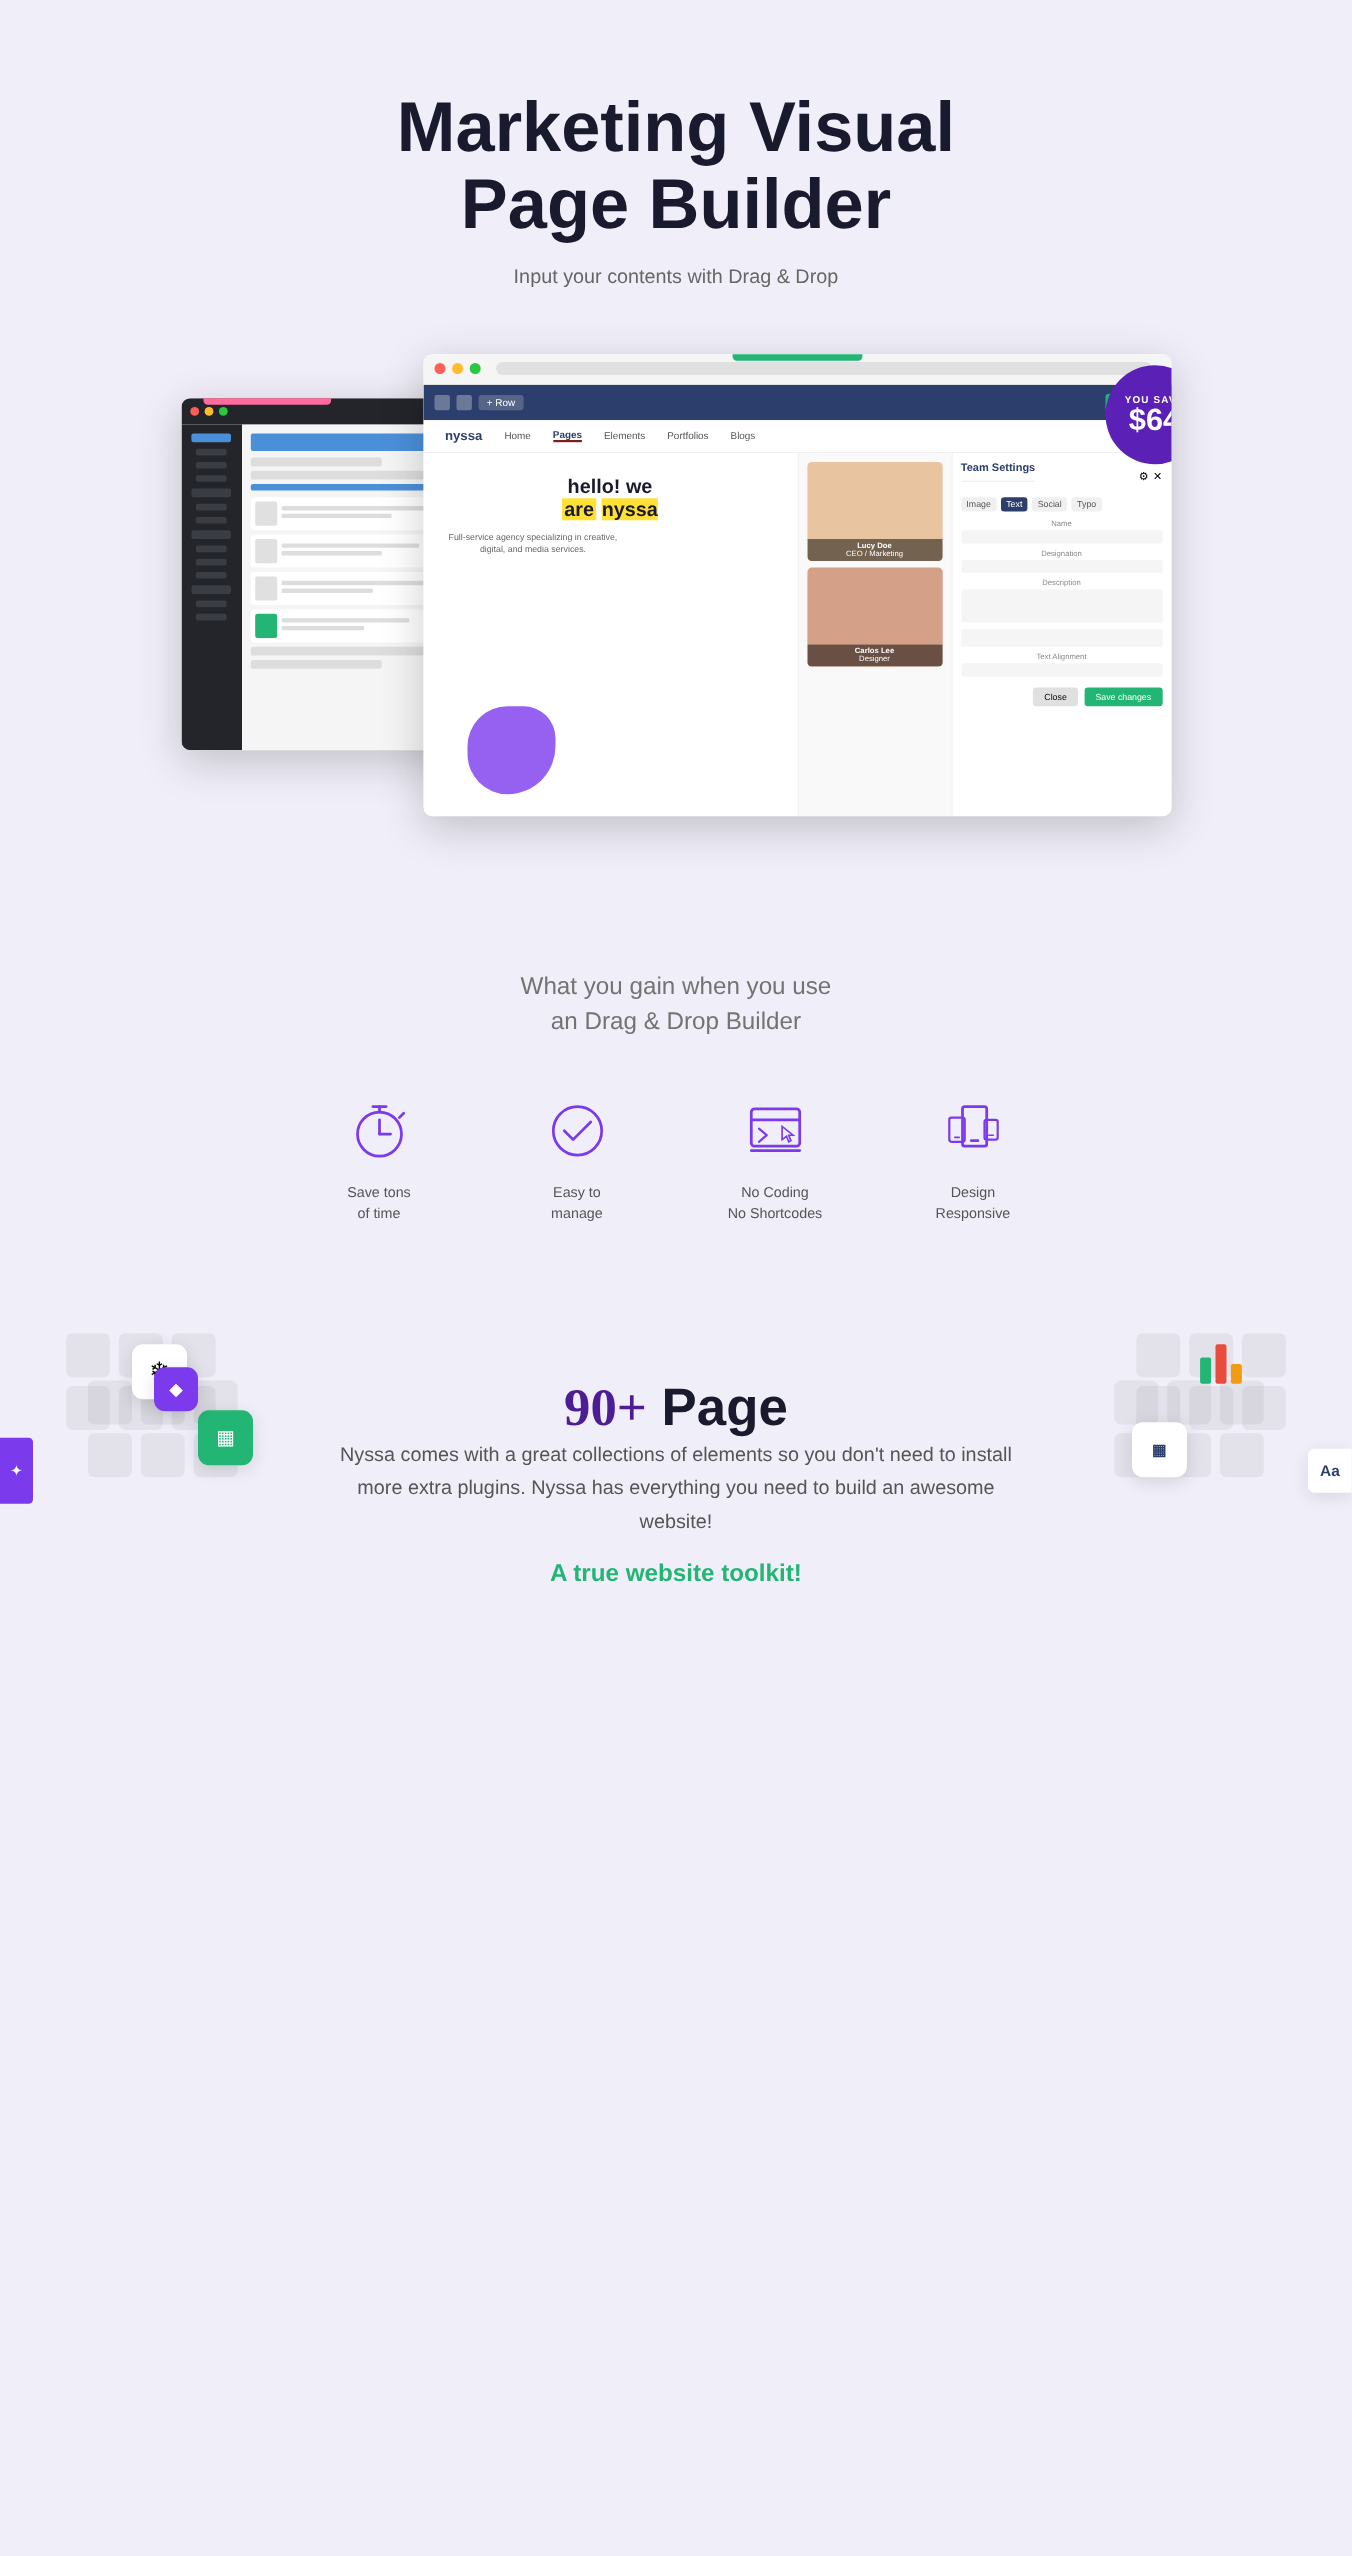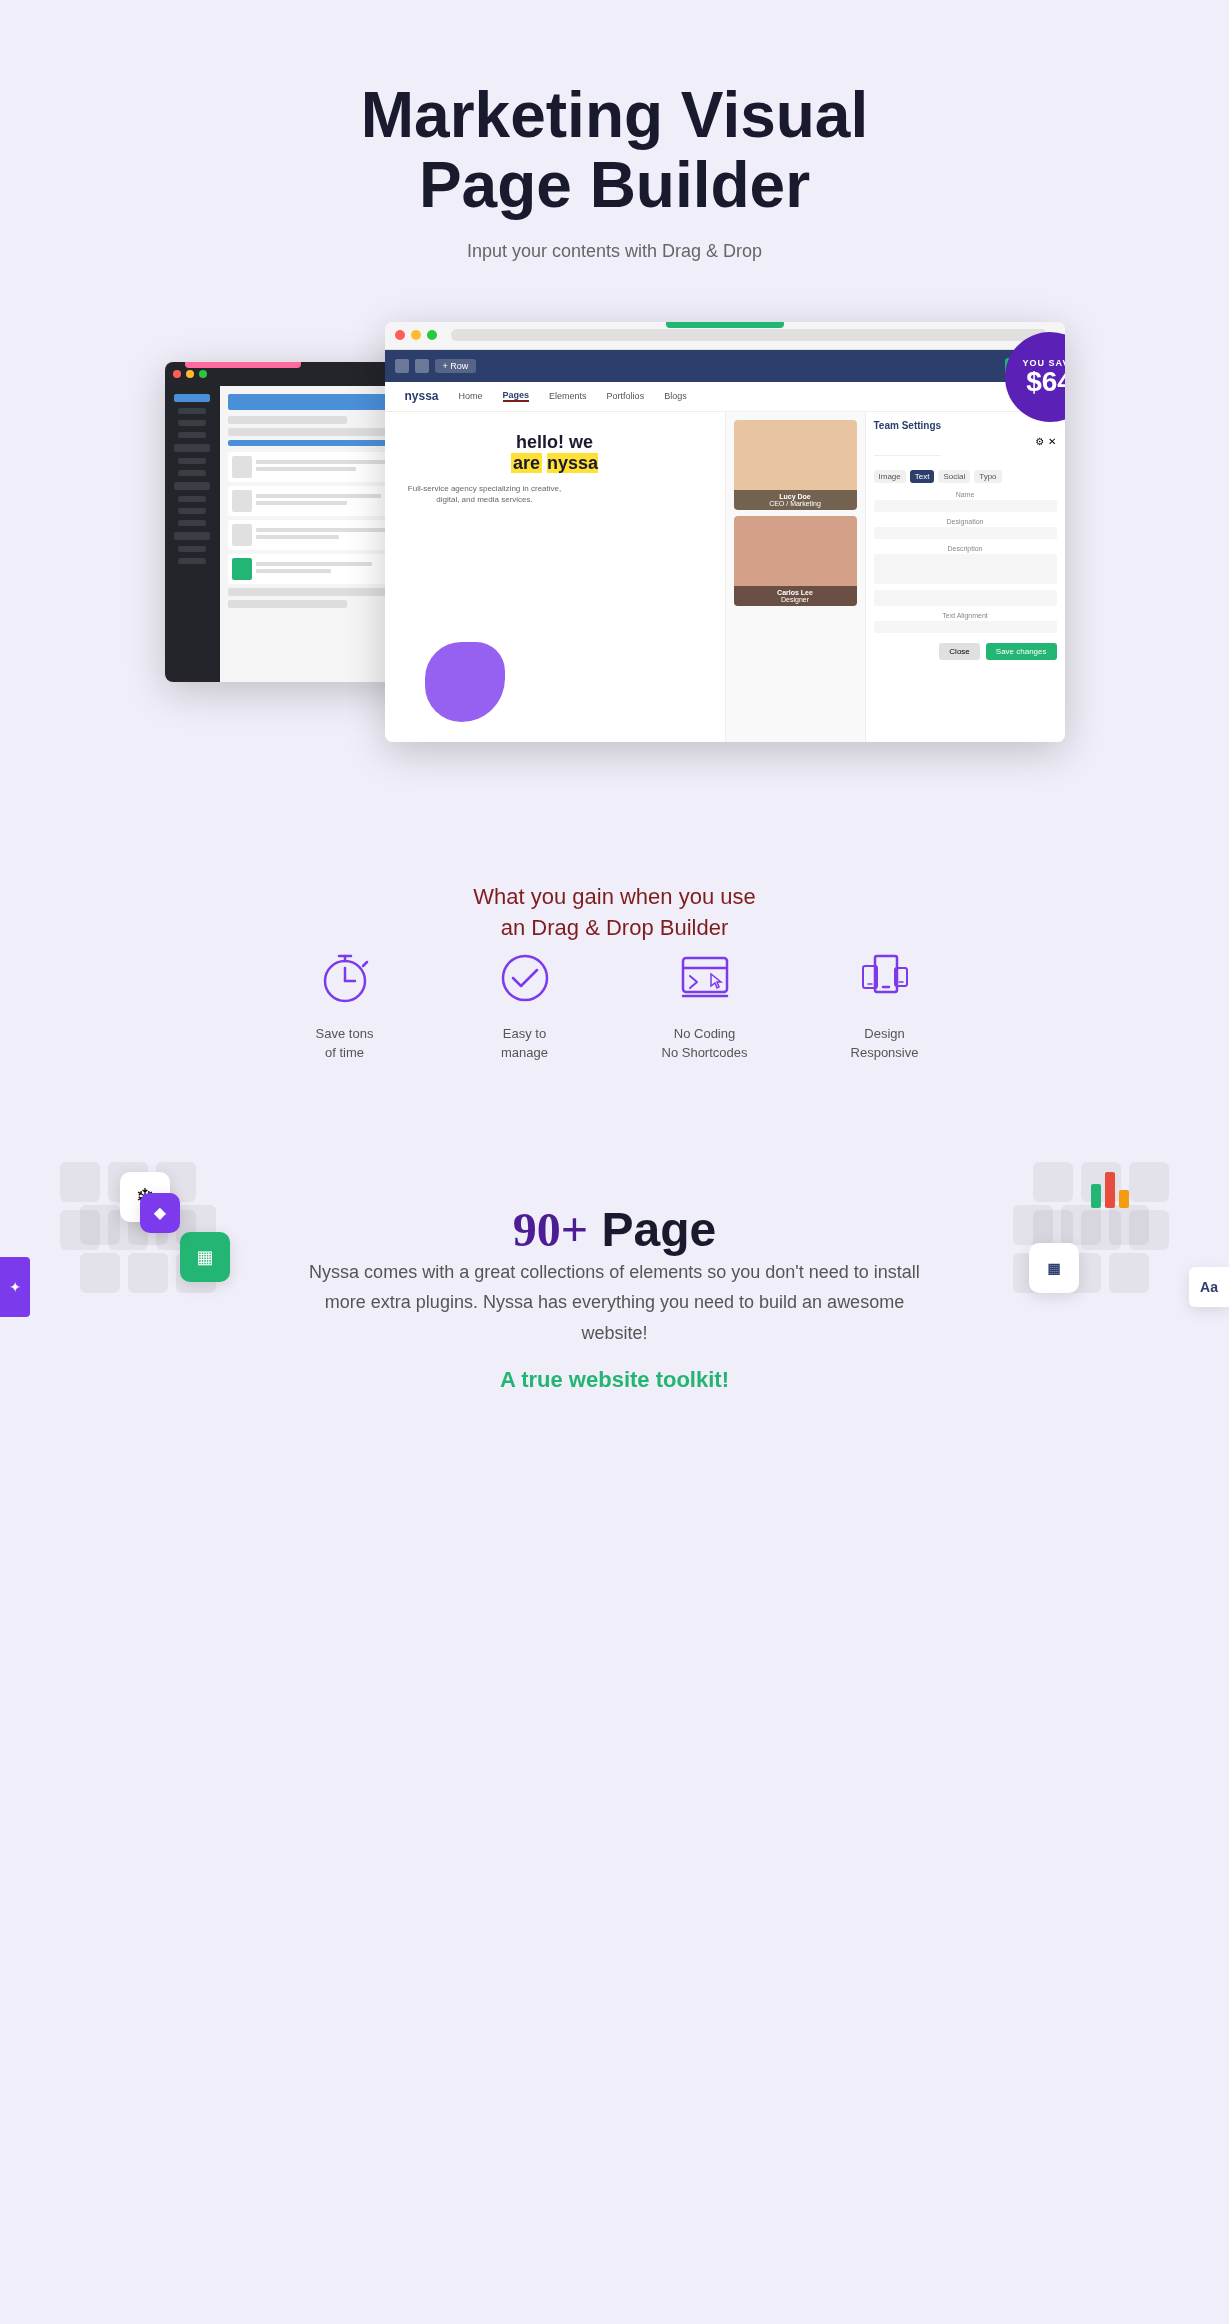--- a/index.html
+++ b/index.html
@@ -283,21 +283,21 @@
       background: #fff;
       border-left: 1px solid #eee;
       padding: 8px;
       overflow: hidden;
     }
     .panel-title {
       font-size: 10px;
       font-weight: 700;
       color: #2c3e6b;
       margin-bottom: 8px;
-      padding-bottom: 24px;
+      padding-bottom: 6px;
       border-bottom: 1px solid #eee;
     }
     .panel-tabs {
       display: flex;
       gap: 4px;
       margin-bottom: 8px;
     }
     .panel-tab {
       font-size: 8px;
       padding: 2px 5px;
@@ -353,21 +353,22 @@
     }
 
     
     .benefits-section {
       text-align: center;
       padding: 80px 40px 60px;
       background: #f0eef8;
     }
     .benefits-subtitle {
       font-size: 22px;
-      color: #7f1d1d;
+      color: #737373;
+      margin-bottom: 50px;
       line-height: 1.4;
     }
     .benefits-grid {
       display: flex;
       justify-content: center;
       gap: 60px;
       flex-wrap: wrap;
     }
     .benefit-item {
       display: flex;

